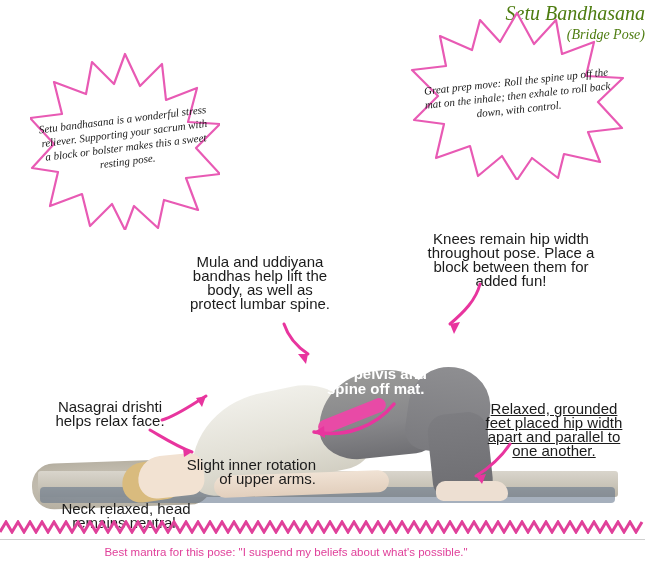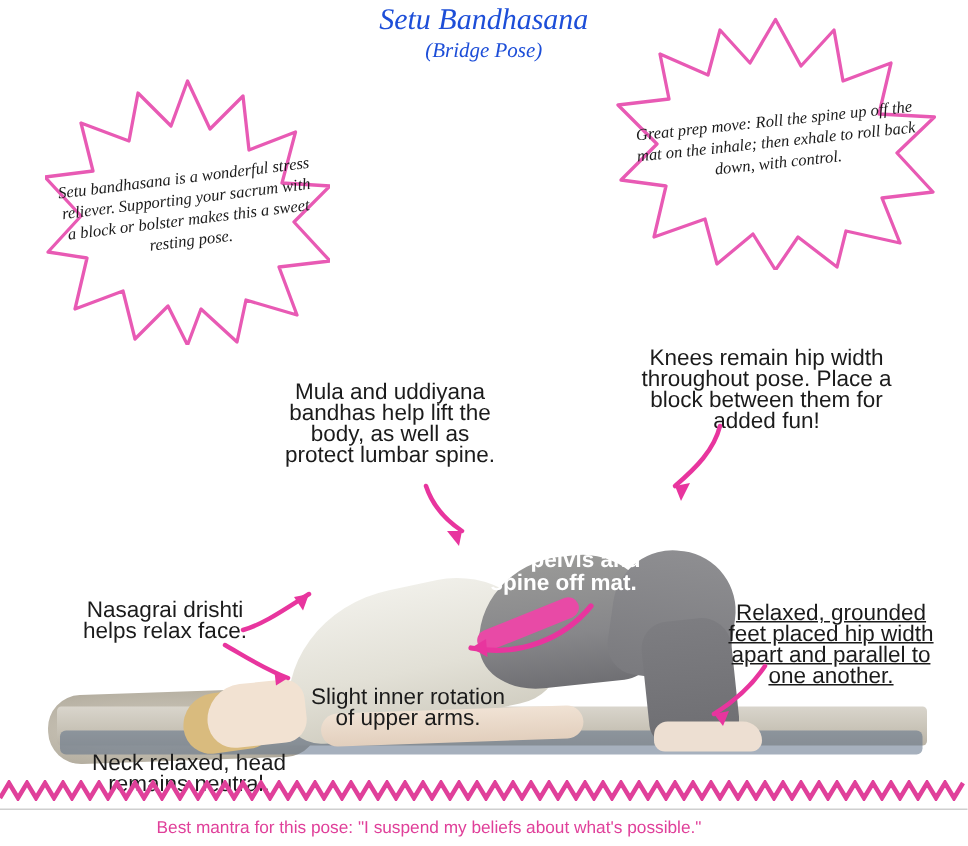--- a/index.html
+++ b/index.html
@@ -8,25 +8,25 @@
     background:#ffffff;
     font-family:"Liberation Sans", sans-serif;
     position:relative;
     overflow:hidden;
     color:#222;
   }
   .page{position:relative;width:645px;height:564px;}
 
   
   .title{
-    position:absolute;left:0;top:2px;width:645px;text-align:center;
+    position:absolute;left:0;top:2px;width:645px;text-align:right;
     font-family:"Liberation Serif", serif;
     font-style:italic;
     font-size:20px;
-    color:#1d4ed8;
+    color:#4d7c0f;
     line-height:22px;
   }
   .title .sub{font-size:14px;display:block;}
 
   
   .burst{
     position:absolute;
   }
   .burst svg{display:block;}
   .burst .btext{
@@ -132,21 +132,21 @@
   }
   .note.white{
     color:#ffffff;font-weight:bold;text-align:left;line-height:15px;
   }
   #note-knees{left:425px;top:232px;width:172px;}
   #note-bandhas{left:186px;top:255px;width:148px;}
   #note-sternum{left:36px;top:320px;width:180px;}
   #note-drishti{left:44px;top:400px;width:132px;}
   #note-tailbone{left:327px;top:336px;width:136px;}
   #note-feet{left:478px;top:402px;width:152px;text-decoration:underline;}
-  #note-arms{left:203px;top:458px;width:138px;}
+  #note-arms{left:178px;top:458px;width:138px;text-align:right;}
   #note-neck{left:56px;top:502px;width:140px;}
 
   
   .arrow{position:absolute;}
   .arrow svg{display:block;overflow:visible;}
 
   
   .zigzag{
     position:absolute;left:0;bottom:30px;width:645px;height:14px;
   }

